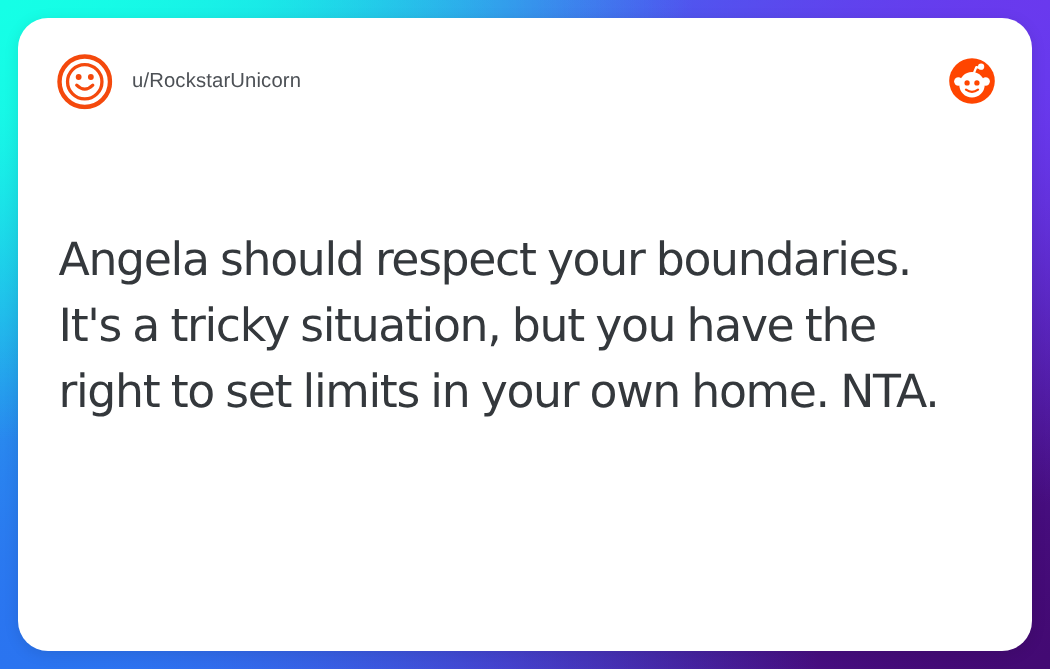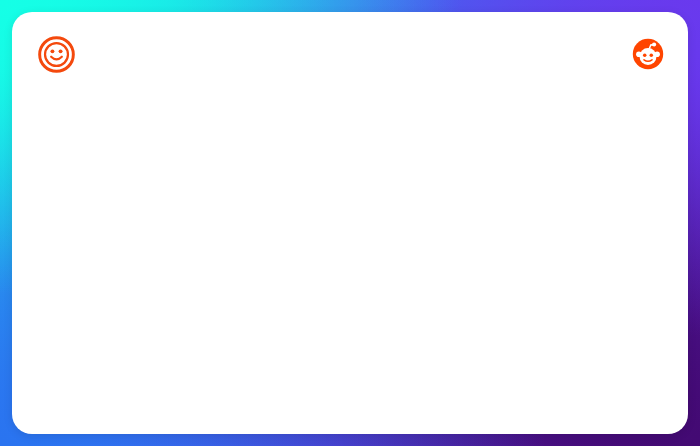--- a/index.html
+++ b/index.html
@@ -115,33 +115,37 @@
       <div class="author-block">
 
         <svg class="avatar" viewBox="0 0 40 40">
           <circle cx="20" cy="20" r="18.2" fill="none" stroke="#F4490D" stroke-width="3.2"></circle>
           <circle cx="20" cy="20" r="12.4" fill="none" stroke="#F4490D" stroke-width="2.4"></circle>
           <circle cx="15.6" cy="16.6" r="2.1" fill="#F4490D"></circle>
           <circle cx="24.4" cy="16.6" r="2.1" fill="#F4490D"></circle>
           <path d="M14.2 22.4 Q20 28.2 25.8 22.4" fill="none" stroke="#F4490D" stroke-width="2.3" stroke-linecap="round"></path>
         </svg>
 
+        <span class="author-name">u/RockstarUnicorn</span>
       </div>
 
       <div class="header-spacer"></div>
 
       <svg class="brand-logo" viewBox="0 0 40 40">
         <circle cx="20" cy="20" r="19" fill="#FF4500"></circle>
         <circle cx="20" cy="23.2" r="10.6" fill="#FFFFFF"></circle>
         <circle cx="8.6" cy="20.4" r="3.5" fill="#FFFFFF"></circle>
         <circle cx="31.4" cy="20.4" r="3.5" fill="#FFFFFF"></circle>
         <circle cx="27.6" cy="8.1" r="2.6" fill="#FFFFFF"></circle>
         <path d="M21.2 14.3 L23.6 8.4 L28.0 9.2" fill="none" stroke="#FFFFFF" stroke-width="1.9" stroke-linecap="round" stroke-linejoin="round"></path>
         <circle cx="15.9" cy="21.6" r="2.2" fill="#FF4500"></circle>
         <circle cx="24.1" cy="21.6" r="2.2" fill="#FF4500"></circle>
         <path d="M15.0 27.2 Q20 30.8 25.0 27.2" fill="none" stroke="#FF4500" stroke-width="1.9" stroke-linecap="round"></path>
       </svg>
 
     </div>
 
+    <div class="card-body">
+      <p class="post-text">Angela should respect your boundaries. It's a tricky situation, but you have the right to set limits in your own home. NTA.</p>
+    </div>
 
   </div>
 </div>
 
 </body></html>

